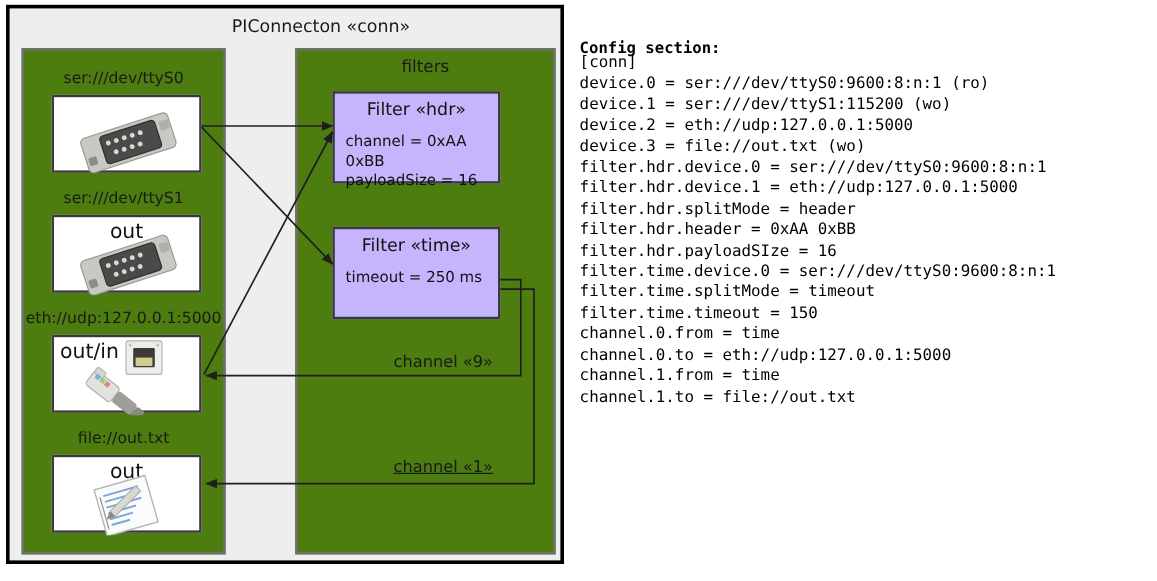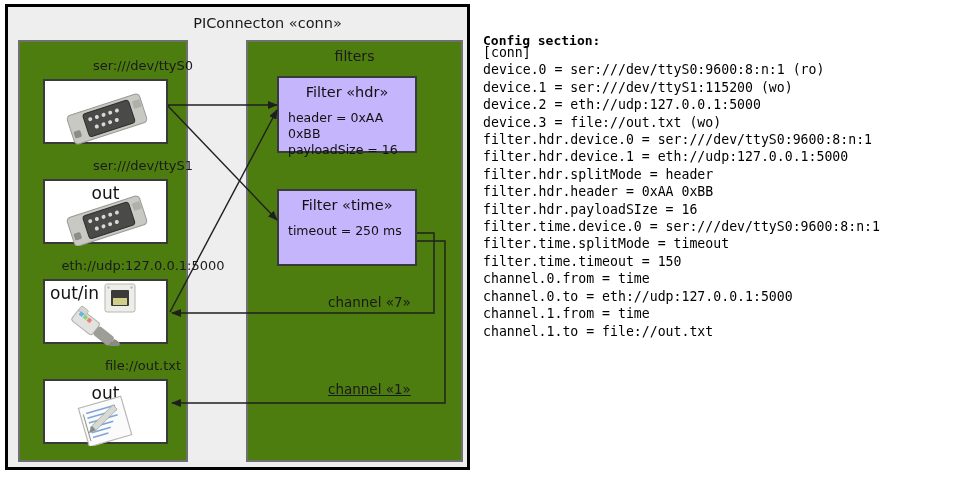--- a/index.html
+++ b/index.html
@@ -16,21 +16,21 @@
   
   .panel{position:absolute;background:#4d7c0f;border:2px solid #707070;
       box-sizing:border-box;}
   .panel-devices{left:18px;top:40px;width:170px;height:422px;}
   .panel-filters{left:246px;top:40px;width:217px;height:422px;}
   .panel-title{position:absolute;left:0;top:6px;width:100%;text-align:center;
       font-size:14px;color:#1a1a1a;}
 
   
   .dev-label{position:absolute;font-size:13px;color:#1a1a1a;text-align:center;
-      white-space:nowrap;padding-left:40px;}
+      white-space:nowrap;}
   .dev-box{position:absolute;background:#ffffff;border:2px solid #3a3a3a;
       box-sizing:border-box;}
   .dev-io{position:absolute;font-size:17px;color:#111;letter-spacing:0px;}
 
   
   .filter-box{position:absolute;background:#c4b5fd;border:2px solid #3a3a3a;
       box-sizing:border-box;}
   .filter-title{position:absolute;left:0;top:6px;width:100%;text-align:center;
       font-size:14.5px;color:#111;}
   .filter-props{position:absolute;left:9px;font-size:12.5px;color:#111;
@@ -157,33 +157,33 @@
     </svg>
   </div>
 
   <div class="panel panel-filters">
     <div class="panel-title">filters</div>
   </div>
 
   <div class="filter-box" style="left:277px;top:76px;width:140px;height:77px;">
     <div class="filter-title">Filter «hdr»</div>
     <div class="filter-props" style="top:32px;">
-      <div>header = 0xAA 0xBB</div>
+      <div>channel = 0xAA 0xBB</div>
       <div>payloadSize = 16</div>
     </div>
   </div>
 
   <div class="filter-box" style="left:277px;top:189px;width:140px;height:77px;">
     <div class="filter-title">Filter «time»</div>
     <div class="filter-props" style="top:32px;">
       <div>timeout = 250 ms</div>
     </div>
   </div>
 
-  <div class="chan-label" style="left:328px;top:294px;">channel «7»</div>
+  <div class="chan-label" style="left:328px;top:294px;">channel «9»</div>
   <div class="chan-label" style="left:328px;top:381px;text-decoration:underline;">channel «1»</div>
 
   <svg id="wires">
     <defs>
       <marker id="ah" markerWidth="10" markerHeight="8" refX="9" refY="4" orient="auto" markerUnits="userSpaceOnUse">
         <path d="M0,0 L10,4 L0,8 z" fill="#1f1f1f"></path>
       </marker>
     </defs>
     <g stroke="#1f1f1f" stroke-width="1.4" fill="none">
 

